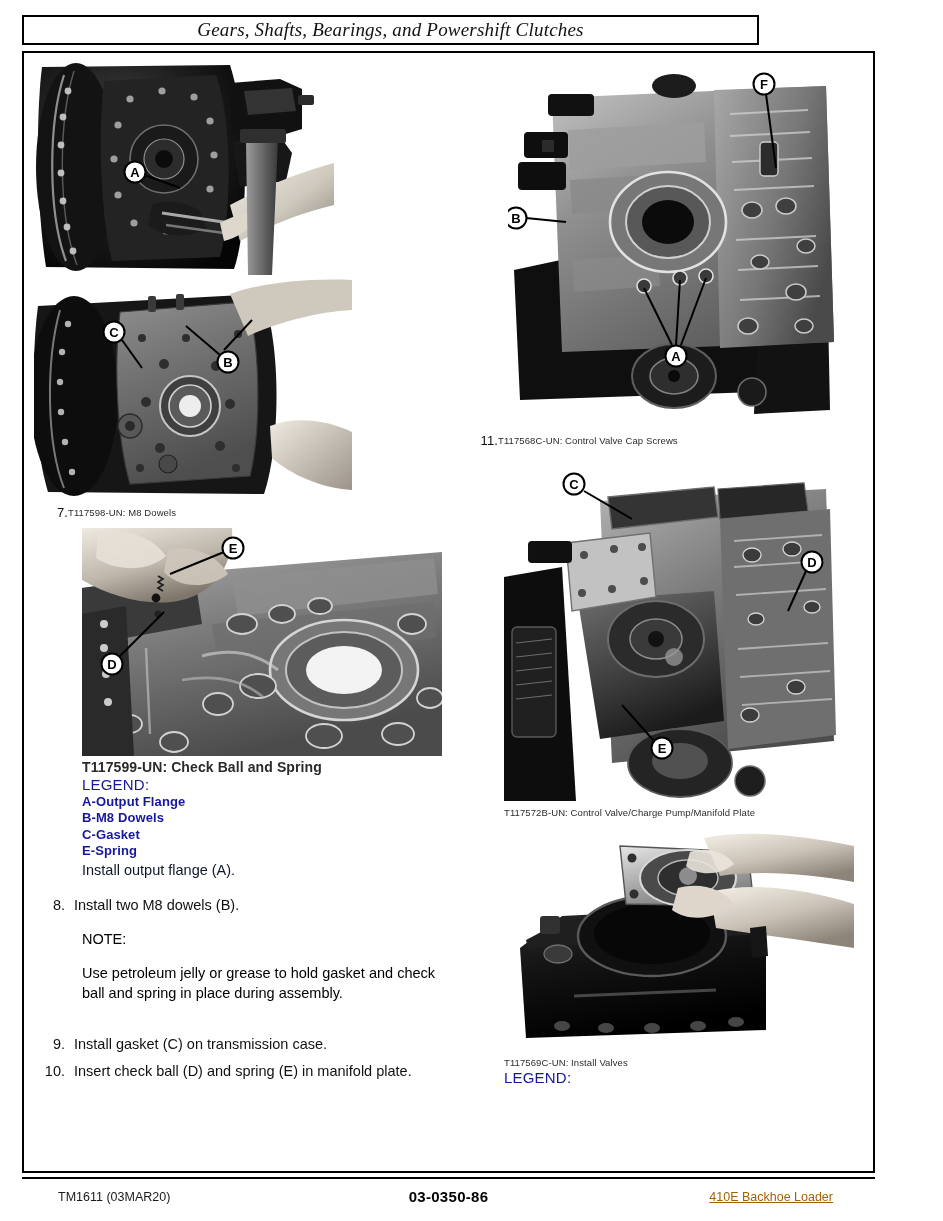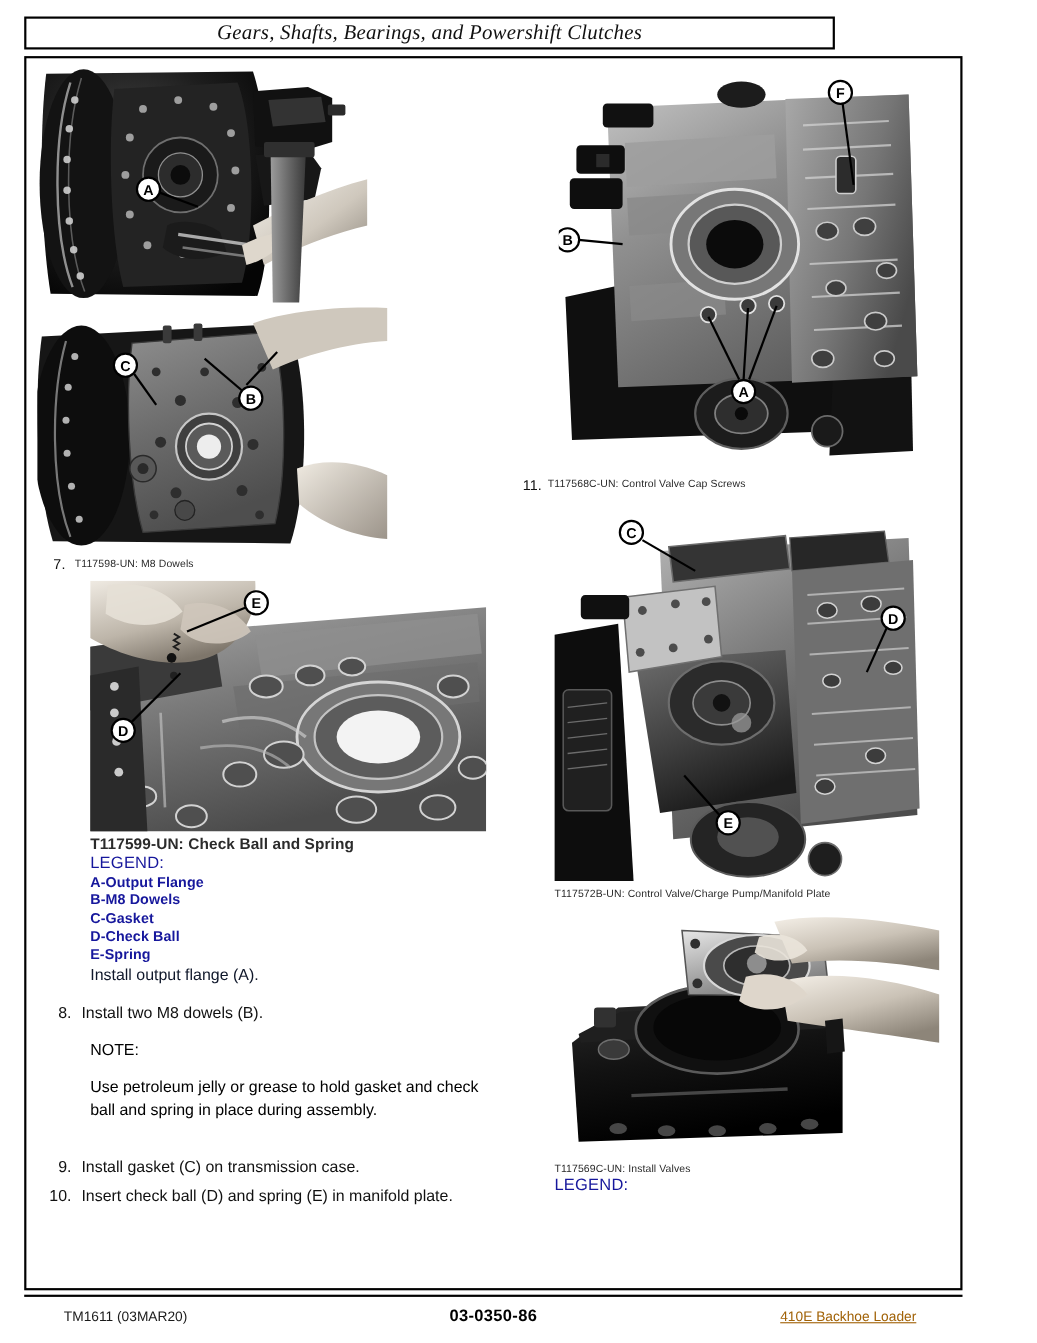--- a/index.html
+++ b/index.html
@@ -81,21 +81,21 @@
     font-size: 9.5px;
     color: #2b2b2b;
     letter-spacing: .1px;
     line-height: 1.25;
   }
   .caption-num {
     width: 34px;
     flex: 0 0 34px;
     font-size: 13px;
     color: #111;
-    text-align: center;
+    text-align: right;
     padding-left: 6px;
     box-sizing: border-box;
   }
   .caption-text { flex: 1; padding-top: 2px; }
 
   .legend-block { margin-top: 1px; }
   .legend-title {
     font-size: 15px;
     color: #16179c;
     letter-spacing: .2px;
@@ -370,21 +370,20 @@
         </svg>
       </div>
 
       <div style="margin-left:48px; margin-top:3px;">
         <div style="font-size:14px;color:#2b2b2b;letter-spacing:.1px;font-weight:bold;">T117599-UN: Check Ball and Spring</div>
         <div class="legend-block">
           <div class="legend-title">LEGEND:</div>
           <div class="legend-item">A-Output Flange</div>
           <div class="legend-item">B-M8 Dowels</div>
           <div class="legend-item">C-Gasket</div>
-          <div class="legend-item">D-Check Ball</div>
           <div class="legend-item">E-Spring</div>
         </div>
         <div class="body-line" style="margin-top:1px;">Install output flange (A).</div>
       </div>
 
       <div class="step">
         <div class="step-num">8.</div>
         <div class="step-body">Install two M8 dowels (B).</div>
       </div>
 

